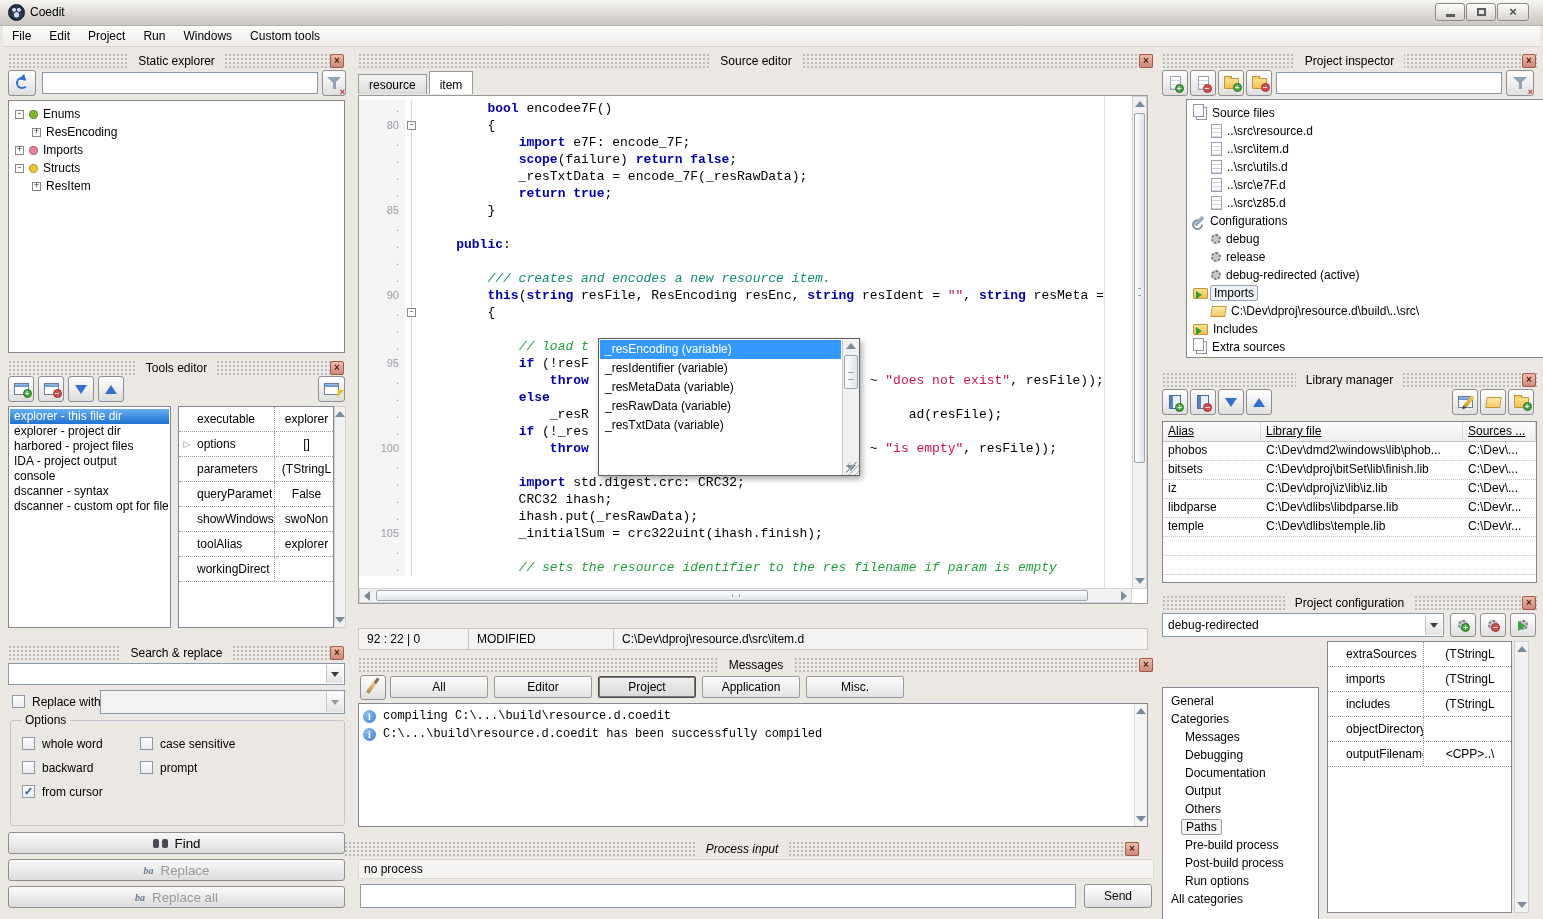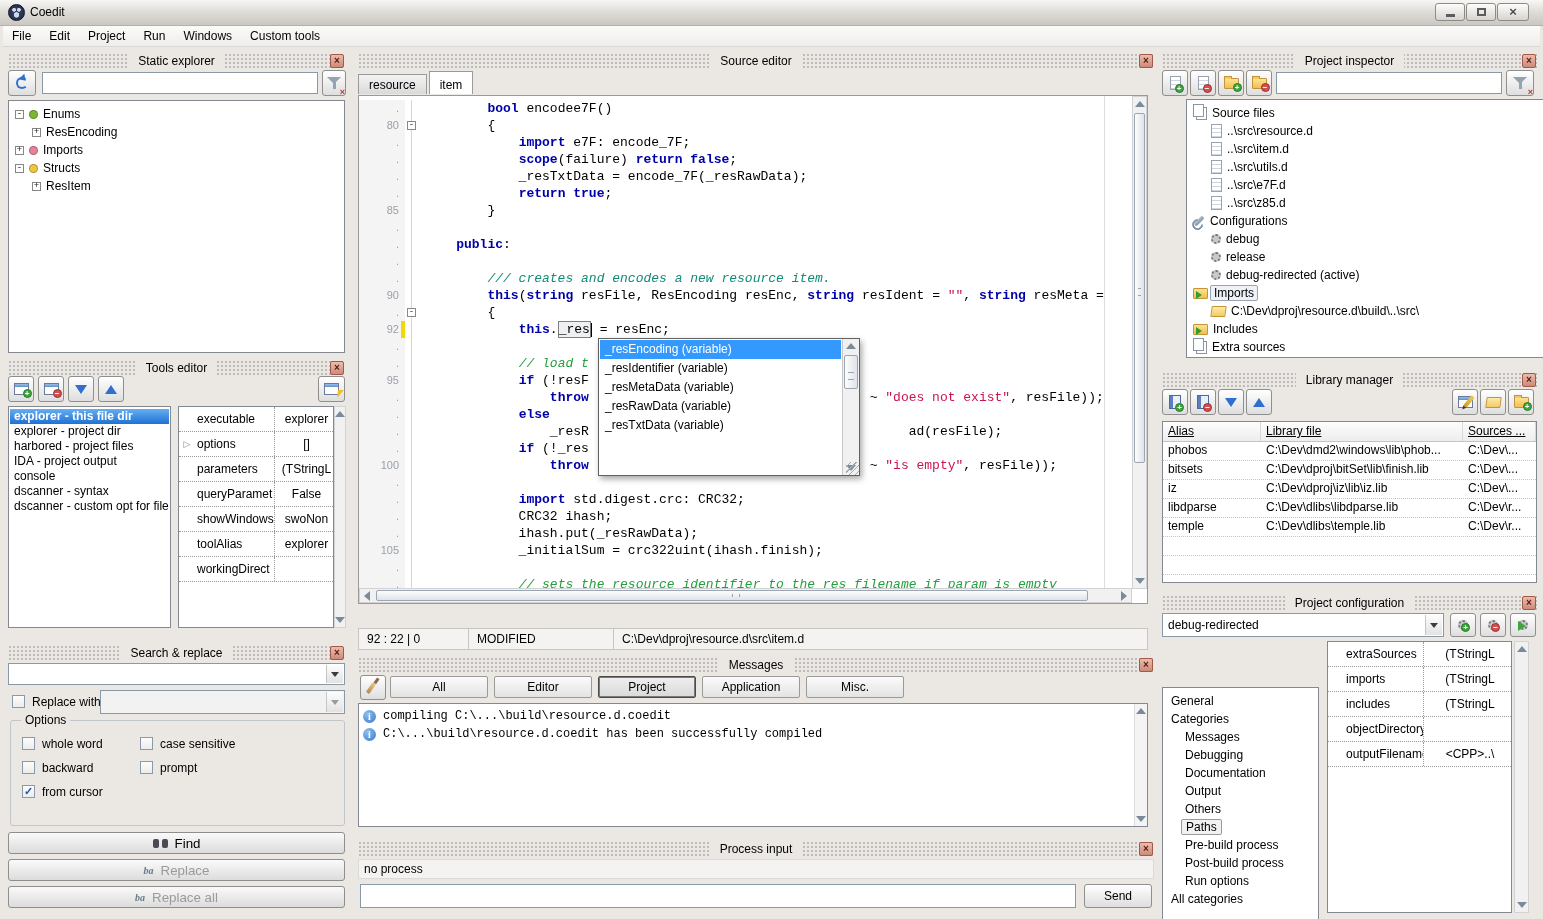--- a/index.html
+++ b/index.html
@@ -84,21 +84,21 @@
   .ic-brush::after{content:"";position:absolute;top:-6px;left:0.5px;width:3px;height:6px;background:#8a6a4a;}
   .exp{flex:none;width:9px;height:9px;border:1px solid #868686;background:#fff;
     font:9px/7px "Liberation Mono",monospace;text-align:center;color:#222;}
   .dot{flex:none;width:9px;height:9px;border-radius:50%;border:1px solid rgba(0,0,0,0.25);}
   
   .trow,.pirow,.cfgrow{height:18px;display:flex;align-items:center;gap:5px;white-space:nowrap;}
   .tlabel{white-space:nowrap;}
   .pisel .tlabel{border:1px solid #9aa4b4;background:#eef2f8;border-radius:2px;padding:0 3px;margin-left:-3px;}
   .cfgsel .tlabel{border:1px solid #9a9a9a;background:#f2f2f2;border-radius:2px;padding:0 4px;margin-left:-4px;}
   .litem{height:15px;line-height:15px;padding:0 4px;white-space:nowrap;overflow:hidden;}
-  .sel-item{background:linear-gradient(#66aef2,#1f72d4);color:#fff;font-weight:bold;}
+  .sel-item{background:linear-gradient(#66aef2,#1f72d4);color:#fff;}
   
   .grow{display:flex;height:25px;align-items:center;border-bottom:1px dotted #9a9a9a;}
   .gexp{flex:none;width:16px;color:#888;font-size:9px;text-align:center;}
   .gname{flex:none;width:80px;border-right:1px dotted #9a9a9a;align-self:stretch;display:flex;align-items:center;padding-left:2px;overflow:hidden;white-space:nowrap;}
   .gval{flex:1;padding-left:5px;white-space:nowrap;overflow:hidden;text-align:center;}
   
   .sb{position:absolute;background:#f1f1f1;border:1px solid #d2d2d2;}
   .sb .tri-up{position:absolute;top:4px;left:50%;margin-left:-5px;width:0;height:0;border-left:5px solid transparent;border-right:5px solid transparent;border-bottom:6px solid #7a8a9a;}
   .sb .tri-dn{position:absolute;bottom:4px;left:50%;margin-left:-5px;width:0;height:0;border-left:5px solid transparent;border-right:5px solid transparent;border-top:6px solid #7a8a9a;}
   .sb .tri-l{position:absolute;left:4px;top:50%;margin-top:-5px;width:0;height:0;border-top:5px solid transparent;border-bottom:5px solid transparent;border-right:6px solid #7a8a9a;}
@@ -423,25 +423,20 @@
         <span class="fold"></span>
         <span class="cline"><span class="p">        </span><span class="k">this</span><span class="p">(</span><span class="k">string</span><span class="p"> resFile, ResEncoding resEnc, </span><span class="k">string</span><span class="p"> resIdent = </span><span class="s">""</span><span class="p">, </span><span class="k">string</span><span class="p"> resMeta = </span></span>
       </div>
       <div class="crow">
         <span class="gut">.</span>
         <span class="fold">
           <span class="fbox">-</span>
         </span>
         <span class="cline"><span class="p">        {</span></span>
       </div>
-      <div class="crow marked">
-        <span class="gut">92</span>
-        <span class="fold"></span>
-        <span class="cline"><span class="p">            </span><span class="k">this</span><span class="p">.</span><span class="sel">_res</span><span class="caret"></span><span class="p"> = resEnc;</span></span>
-      </div>
       <div class="crow">
         <span class="gut">.</span>
         <span class="fold"></span>
         <span class="cline"></span>
       </div>
       <div class="crow">
         <span class="gut">.</span>
         <span class="fold"></span>
         <span class="cline"><span class="p">            </span><span class="c">// load t</span></span>
       </div>
@@ -565,21 +560,21 @@
     <div class="logrow">
       <span class="ic ic-info">i</span>
       <span>C:\...\build\resource.d.coedit has been successfully compiled</span>
     </div>
   </div>
 <div class="sb" style="left:1134px;top:704px;width:13px;height:122px;border:none;border-left:1px solid #dcdcdc;background:#f4f4f4;">
     <span class="tri-up"></span>
     <span class="tri-dn"></span>
   </div>
 
-<div class="phdr" style="left:358px;top:841px;width:796px;">
+<div class="phdr" style="left:344px;top:841px;width:796px;font-style:italic;">
   <span class="plabel">Process input</span>
   <span class="hdr-x"></span>
 </div>
 <div id="noproc">no process</div>
 <input class="tinput" style="left: 360px; top: 884px; width: 716px; height: 24px;" value="">
 <button class="tbtn" style="left:1084px;top:884px;width:68px;height:24px;font:12px 'Liberation Sans',sans-serif;">
     <span>Send</span>
   </button>
 
 <div class="phdr" style="left:1162px;top:53px;width:375px;">

